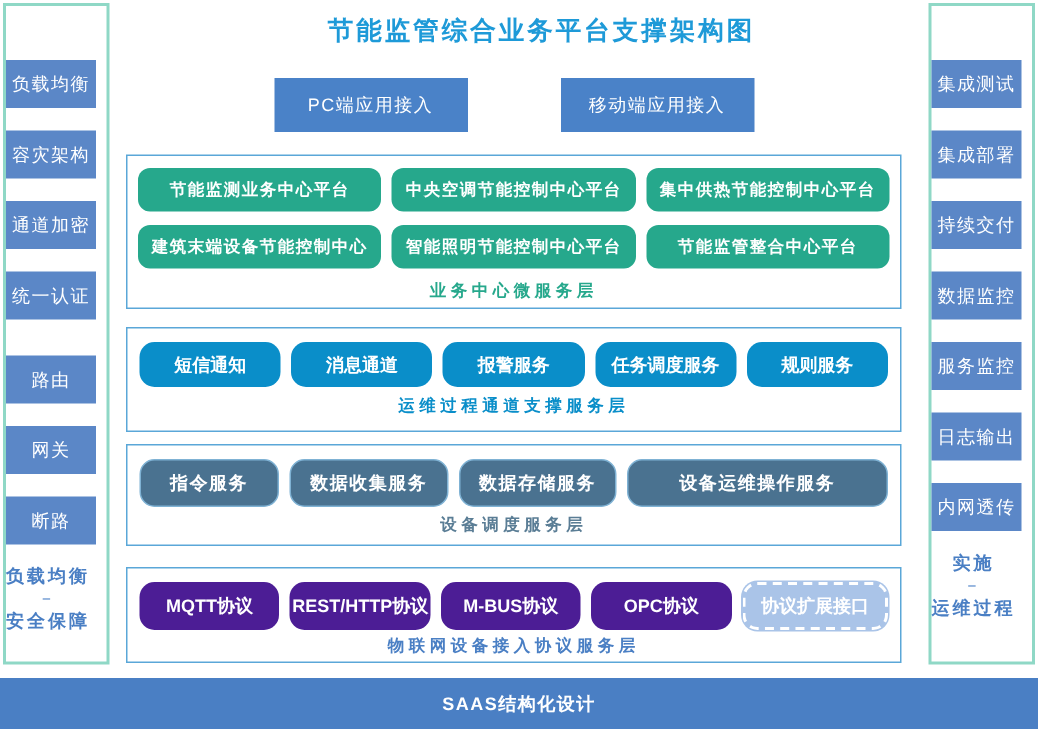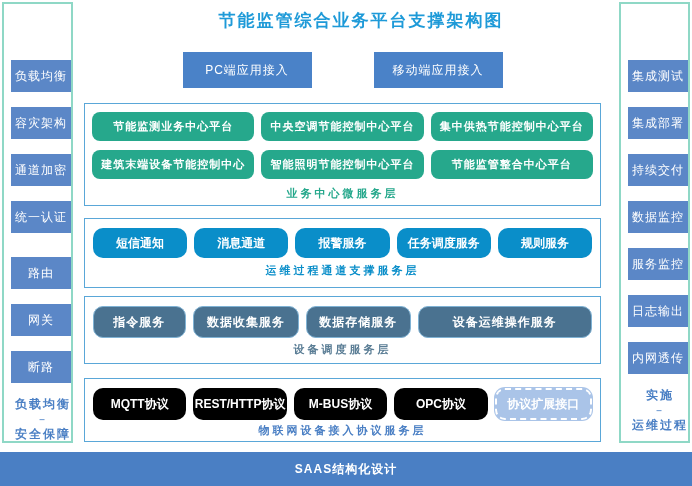--- a/index.html
+++ b/index.html
@@ -19,22 +19,22 @@
     text-align: center;
     color: #1e9ad8; font-size: 17px; font-weight: bold;
     letter-spacing: 2px;
     padding-left: 30px;
   }
 
   
   .sidebar {
     position: absolute; top: 2px; width: 71px; height: 441px;
     border: 2px solid #8fd8c6; background: #ffffff;
-    display: flex; flex-direction: column; align-items: flex-end;
-    padding-top: 56px;
+    display: flex; flex-direction: column; align-items: flex-start;
+    padding-top: 36px;
   }
   .sidebar.left  { left: 2px; }
   .sidebar.right { right: 2px; }
   .side-box {
     width: 60px; height: 32px; flex: 0 0 32px;
     background: #5b87c7; color: #ffffff;
     font-size: 12px; letter-spacing: 1px;
     display: flex; align-items: center; justify-content: center;
     margin-top: 15px;
   }
@@ -99,21 +99,21 @@
   }
   .device-box.w1 { flex: 1.0; }
   .device-box.w2 { flex: 1.15; }
   .device-box.w3 { flex: 1.13; }
   .device-box.w4 { flex: 1.9; }
   .layer.device .layer-label { color: #5a7d95; margin-top: 4px; }
 
   .layer.iot { top: 378px; height: 64px; padding: 9px 8px 0 8px; }
   .iot-box {
     flex: 1; height: 32px;
-    background: #000000; border-radius: 10px;
+    background: #4c1d95; border-radius: 10px;
     color: #fff; font-size: 12px; font-weight: bold;
     display: flex; align-items: center; justify-content: center;
   }
   .iot-box.dashed {
     background: #aac4e8;
     border: 2px dashed #ffffff;
     box-shadow: 0 0 0 1px #aac4e8;
   }
   .layer.iot .layer-label { color: #4a7fc4; margin-top: 3px; }
 

